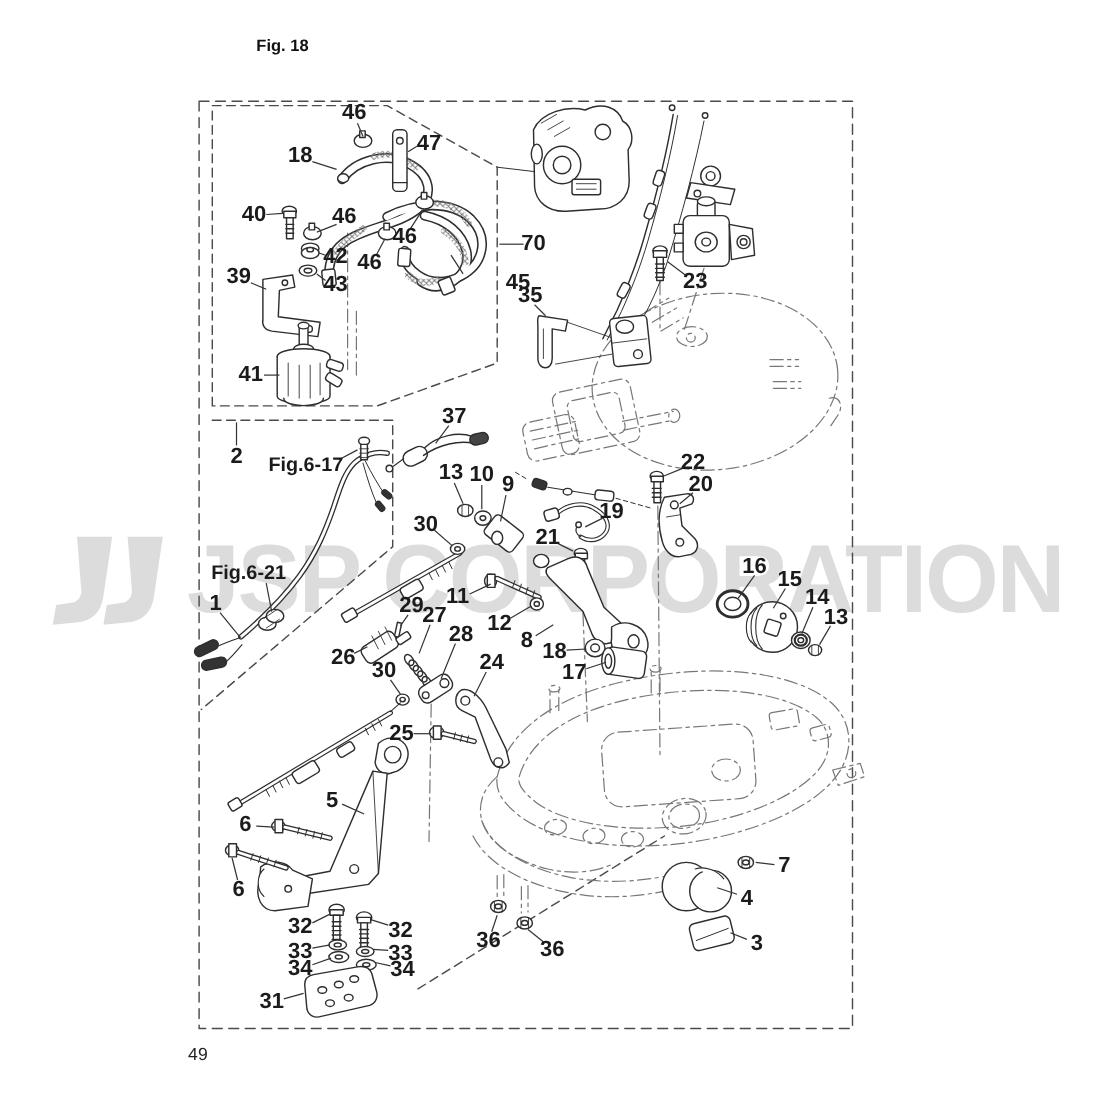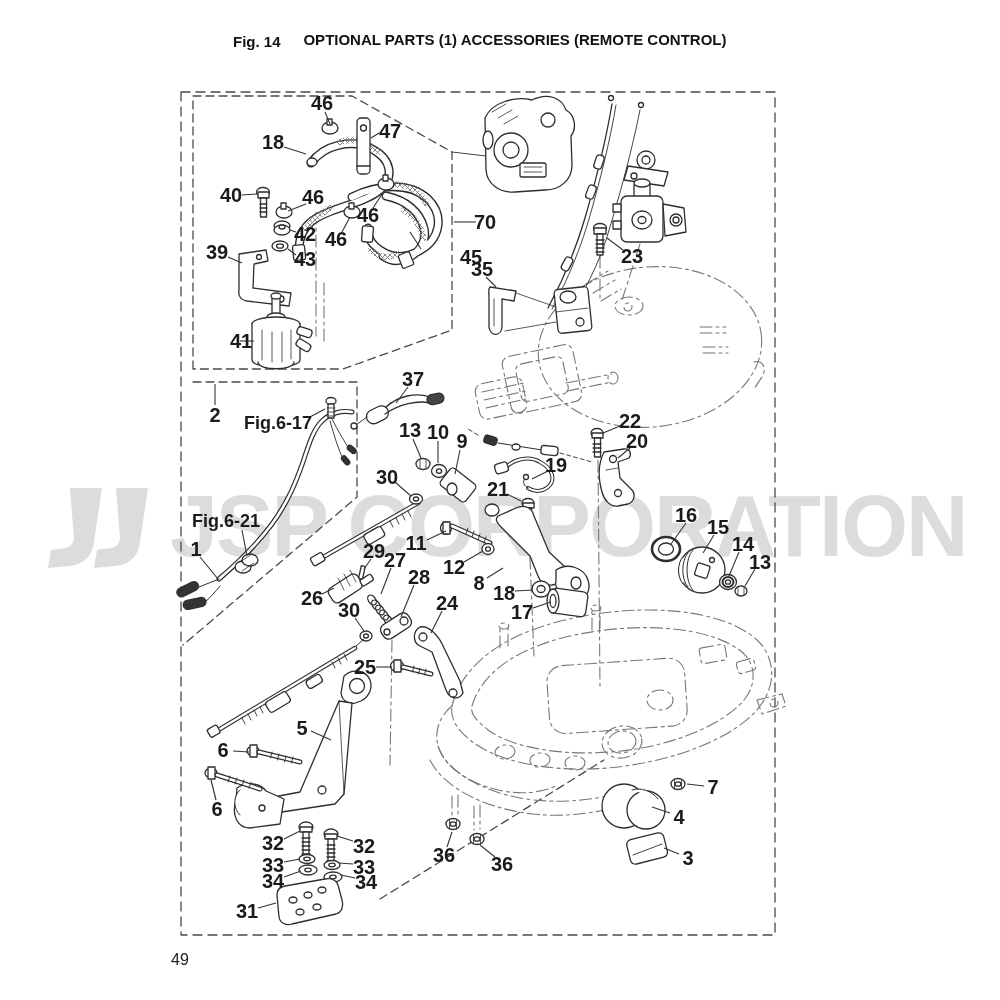--- a/index.html
+++ b/index.html
@@ -22,23 +22,22 @@
   .callout{position:absolute;transform:translate(-50%,-50%);font-size:20px;font-weight:700;
            color:#1b1b1b;white-space:nowrap;}
   .callout.ref{font-size:18px;}
   #leader-svg line{stroke:#333;stroke-width:1.1;}
 </style>
 </head>
 <body>
 
 <div class="page">
 
-  <div class="fig-no">Fig. 14</div>
+  <div class="fig-no">Fig. 18</div>
   <div class="title-block">
-    <div class="title-en">OPTIONAL PARTS (1) ACCESSORIES (REMOTE CONTROL)</div>
   </div>
 
   <div class="watermark">
     <svg width="126" height="86" viewBox="0 0 126 86">
       <path d="M26,2 L58,2 L50,56 Q47,78 25,80 L4,82 L7,64 L21,62 Q29,61 30,52 Z" fill="#dcdcdc"></path>
       <path d="M72,2 L104,2 L96,56 Q93,78 71,80 L50,82 L53,64 L67,62 Q75,61 76,52 Z" fill="#dcdcdc"></path>
     </svg>
     <span class="watermark-text">JSP CORPORATION</span>
   </div>
 
@@ -541,21 +540,21 @@
       <div class="callout" style="left: 390px; top: 131px;">47</div>
       <div class="callout" style="left: 273px; top: 142px;">18</div>
       <div class="callout" style="left: 231px; top: 195px;">40</div>
       <div class="callout" style="left: 313px; top: 197px;">46</div>
       <div class="callout" style="left: 368px; top: 215px;">46</div>
       <div class="callout" style="left: 305px; top: 234px;">42</div>
       <div class="callout" style="left: 336px; top: 239px;">46</div>
       <div class="callout" style="left: 305px; top: 259px;">43</div>
       <div class="callout" style="left: 217px; top: 252px;">39</div>
       <div class="callout" style="left: 424px; top: 257px; margin-left: 47px;">45</div>
-      <div class="callout" style="left: 228px; top: 341px; margin-left: 13px;">41</div>
+      <div class="callout" style="left: 228px; top: 341px;">41</div>
       <div class="callout" style="left: 485px; top: 222px;">70</div>
       <div class="callout" style="left: 632px; top: 256px;">23</div>
       <div class="callout" style="left: 482px; top: 269px;">35</div>
       <div class="callout" style="left: 215px; top: 415px;">2</div>
       <div class="callout ref" style="left: 278px; top: 423px;">Fig.6-17</div>
       <div class="callout" style="left: 413px; top: 379px;">37</div>
       <div class="callout" style="left: 410px; top: 430px;">13</div>
       <div class="callout" style="left: 438px; top: 432px;">10</div>
       <div class="callout" style="left: 462px; top: 441px;">9</div>
       <div class="callout" style="left: 387px; top: 477px;">30</div>

